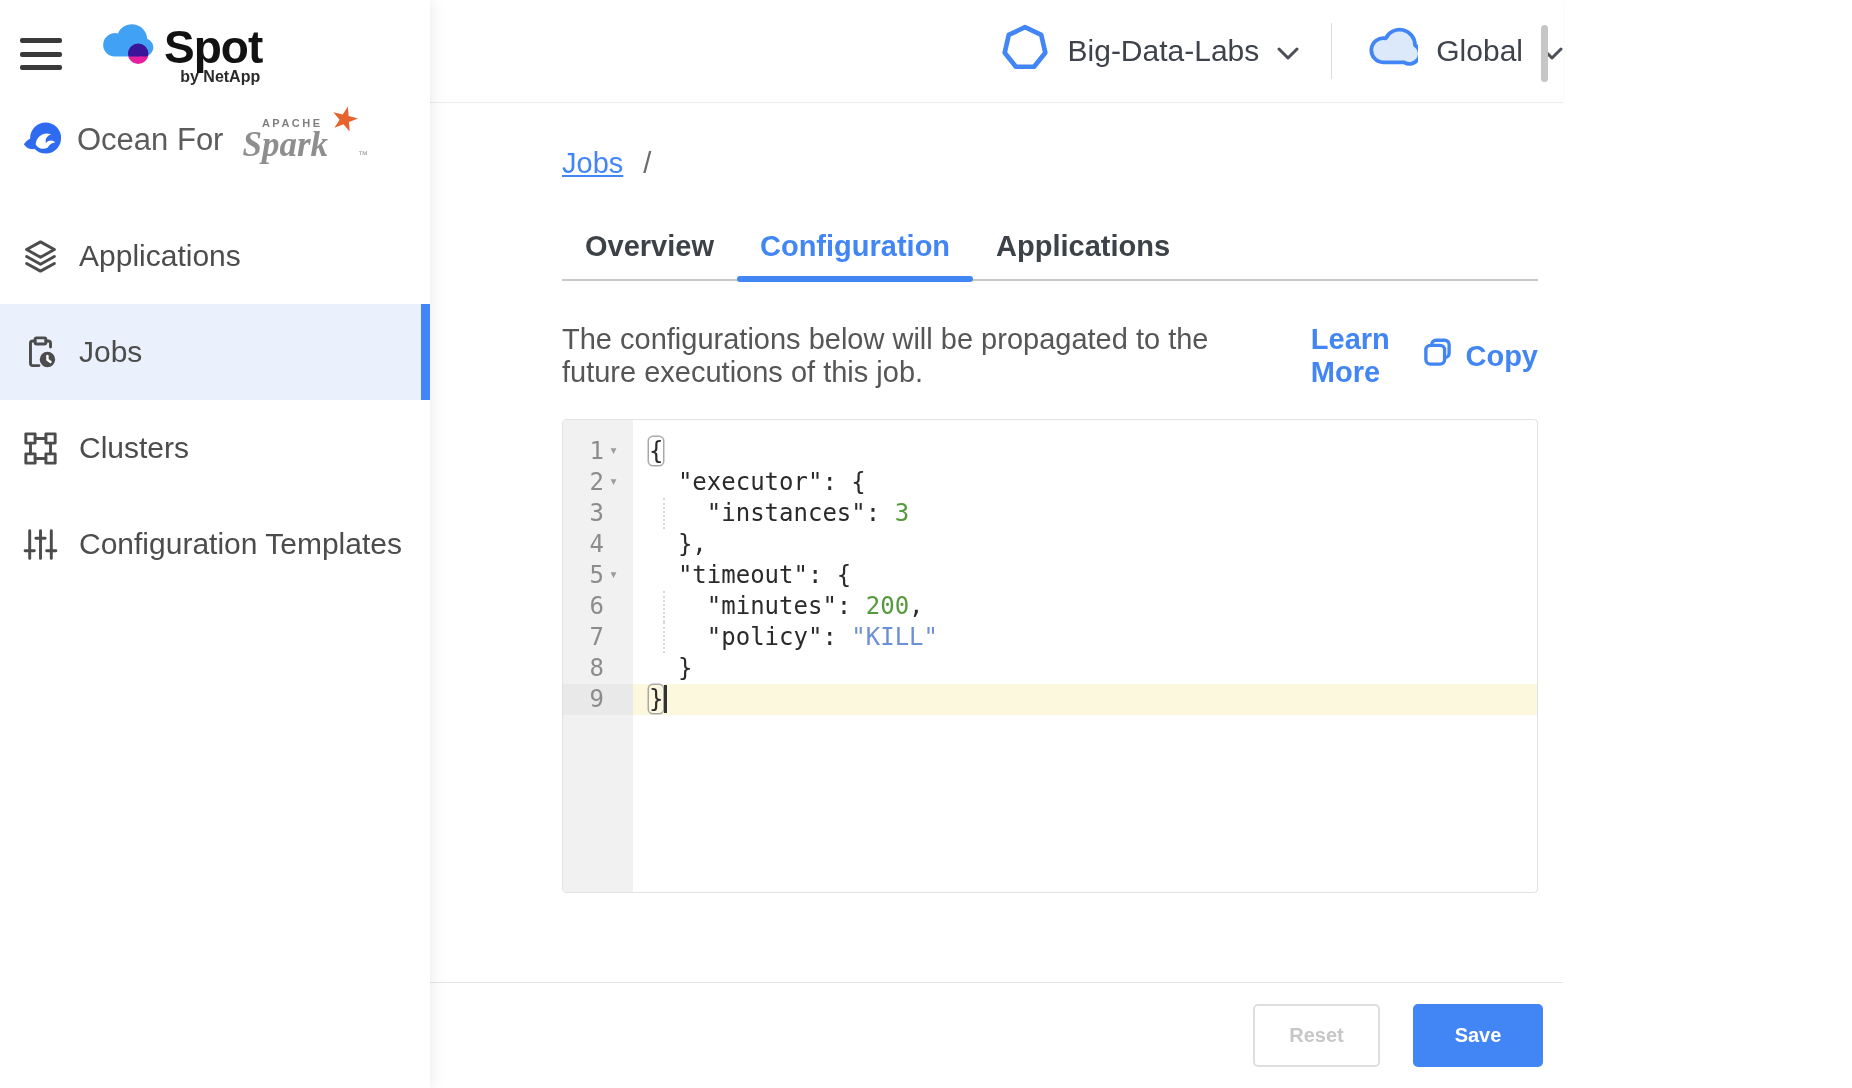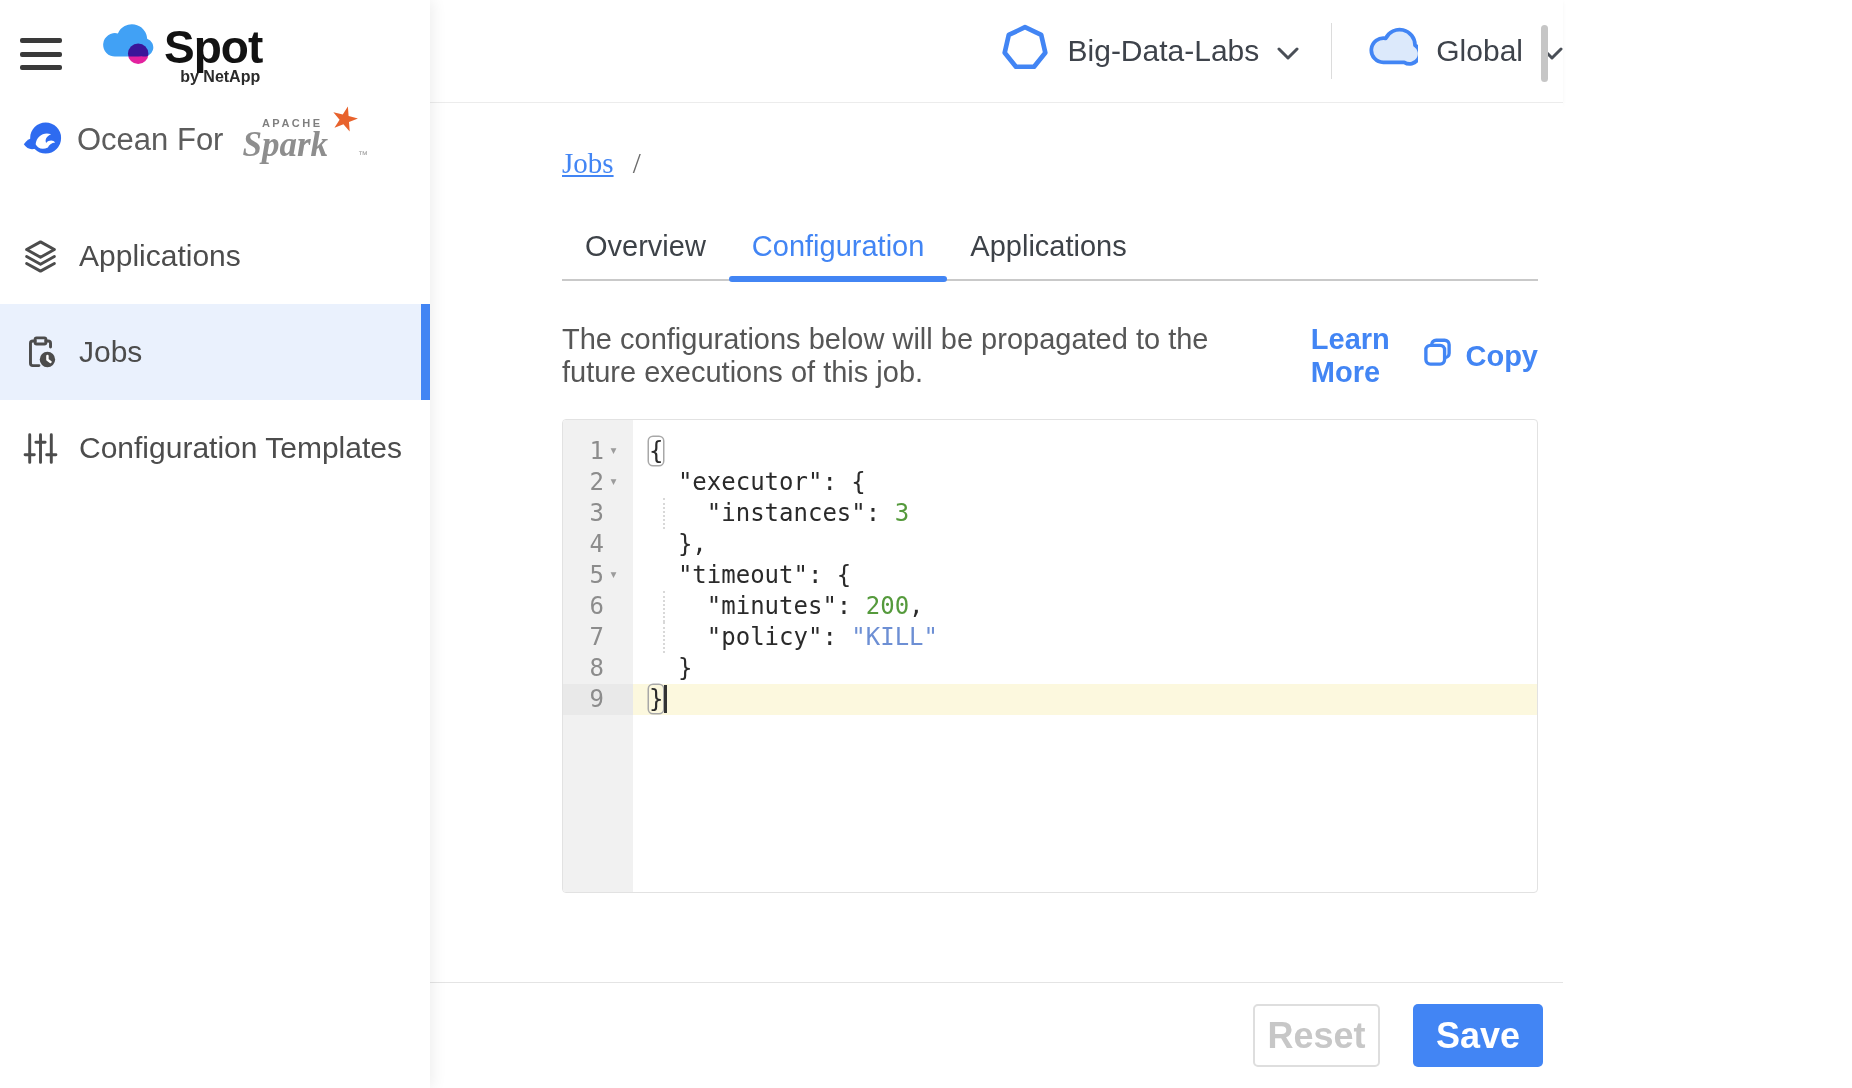--- a/index.html
+++ b/index.html
@@ -40,27 +40,27 @@
   .header{position:absolute;left:430px;top:0;right:0;height:103px;background:#fff;
     border-bottom:1px solid #ececec;box-shadow:0 2px 4px rgba(0,0,0,.04);
     display:flex;align-items:center;justify-content:flex-end;}
   .switcher{display:flex;align-items:center;gap:18px;font-size:30px;color:#3e434b;cursor:pointer;}
   .header-divider{width:1px;height:56px;background:#dcdcdc;margin:0 32px;}
   .chev{width:22px;height:13px;margin-top:4px;}
 
   
   .main{position:absolute;left:430px;top:103px;right:0;bottom:106px;background:#fff;
     padding:0 25px 0 132px;overflow:hidden;}
-  .breadcrumb{margin-top:44px;font-size:29px;font-family:Liberation Serif, serif;}
+  .breadcrumb{margin-top:44px;font-size:29px;}
   .crumb-link{color:var(--accent);text-decoration:underline;cursor:pointer;}
   .crumb-sep{color:#6b6b6b;margin-left:12px;}
   .title-row{margin-top:20px;display:flex;align-items:center;gap:20px;}
   .page-title{font-size:46px;font-weight:600;color:#474747;letter-spacing:-.5px;}
   .tabs{margin-top:38px;display:flex;border-bottom:2px solid #c9c9c9;}
-  .tab{position:relative;padding:12px 23px 16px;font-size:29px;font-weight:400;color:#3d4248;
+  .tab{position:relative;padding:12px 23px 16px;font-size:29px;font-weight:700;color:#3d4248;
     background:none;border:none;cursor:pointer;font-family:inherit;}
   .tab.active{color:var(--accent);}
   .tab.active::after{content:'';position:absolute;left:0;right:0;bottom:-3px;height:6px;background:var(--accent);border-radius:3px;}
   .config-header{margin-top:42px;display:flex;align-items:center;}
   .config-desc{font-size:29px;color:#565656;}
   .learn-more{font-size:29px;font-weight:600;color:var(--accent);margin-left:30px;cursor:pointer;text-decoration:none;}
   .config-spacer{flex:1;}
   .copy-btn{display:flex;align-items:center;gap:13px;background:none;border:none;cursor:pointer;
     color:var(--accent);font-size:29px;font-weight:700;font-family:inherit;}
 
@@ -77,21 +77,21 @@
   .ed-line.active .ed-code{background:var(--active-line-bg);}
   .ed-line.active .ed-gutter-cell{background:#e9e9e9;}
   .ed-line.guide .ed-code::before{content:'';position:absolute;left:30px;top:0;bottom:0;border-left:2px dotted #d8d8d8;}
   .tok-plain{color:#2a2a2a;} .tok-num{color:var(--number-token);} .tok-str{color:var(--string-token);}
   .matched{box-shadow:0 0 0 1.5px #a8a8a8;border-radius:4px;}
   .ed-cursor{display:inline-block;width:2.5px;height:28px;background:#333;vertical-align:text-bottom;margin-left:1px;}
 
   
   .footer{position:absolute;left:430px;right:0;bottom:0;height:106px;background:#fff;
     border-top:1px solid #e4e4e4;display:flex;align-items:center;justify-content:flex-end;gap:33px;padding-right:20px;}
-  .btn{height:63px;border-radius:5px;font-size:36px;font-weight:700;font-family:inherit;cursor:pointer;}
+  .btn{height:63px;border-radius:5px;font-size:20px;font-weight:700;font-family:inherit;cursor:pointer;}
   .btn-reset{width:127px;background:#fff;border:2px solid #dedede;color:#c7c7c7;}
   .btn-save{width:130px;background:var(--accent);border:none;color:#fff;}
 
   .scroll-thumb{position:absolute;right:15px;top:25px;width:7px;height:57px;background:#c6c6c6;border-radius:4px;z-index:30;}
 </style>
 </head>
 <body>
 
 <div class="stage">
 
@@ -150,20 +150,32 @@
             <rect x="8.5" y="2.5" width="7" height="4" rx="1"></rect>
             <circle cx="16.5" cy="16.5" r="5" fill="#4c4c4c" stroke="none"></circle>
             <path d="M16.5 14.2 v2.5 l2 1.4" stroke="#fff" stroke-width="1.6"></path>
           </svg>
         </span>
         <span>Jobs</span>
       </div>
       <div class="nav-item">
         <span class="nav-icon">
           <svg viewBox="0 0 24 24">
+            <rect x="2.5" y="2.5" width="6" height="6"></rect>
+              <rect x="15.5" y="2.5" width="6" height="6"></rect>
+            <rect x="2.5" y="15.5" width="6" height="6"></rect>
+              <rect x="15.5" y="15.5" width="6" height="6"></rect>
+            <path d="M8.5 5.5 H15.5 M18.5 8.5 V15.5 M8.5 18.5 H15.5 M5.5 8.5 V15.5"></path>
+          </svg>
+        </span>
+        <span>Clusters</span>
+      </div>
+      <div class="nav-item">
+        <span class="nav-icon">
+          <svg viewBox="0 0 24 24">
             <path d="M5 3 V21 M12 3 V21 M19 3 V21"></path>
             <path d="M2 16 H8 M9 8 H15 M16 16 H22"></path>
           </svg>
         </span>
         <span>Configuration Templates</span>
       </div>
     </div>
   </nav>
 
   <header class="header">

